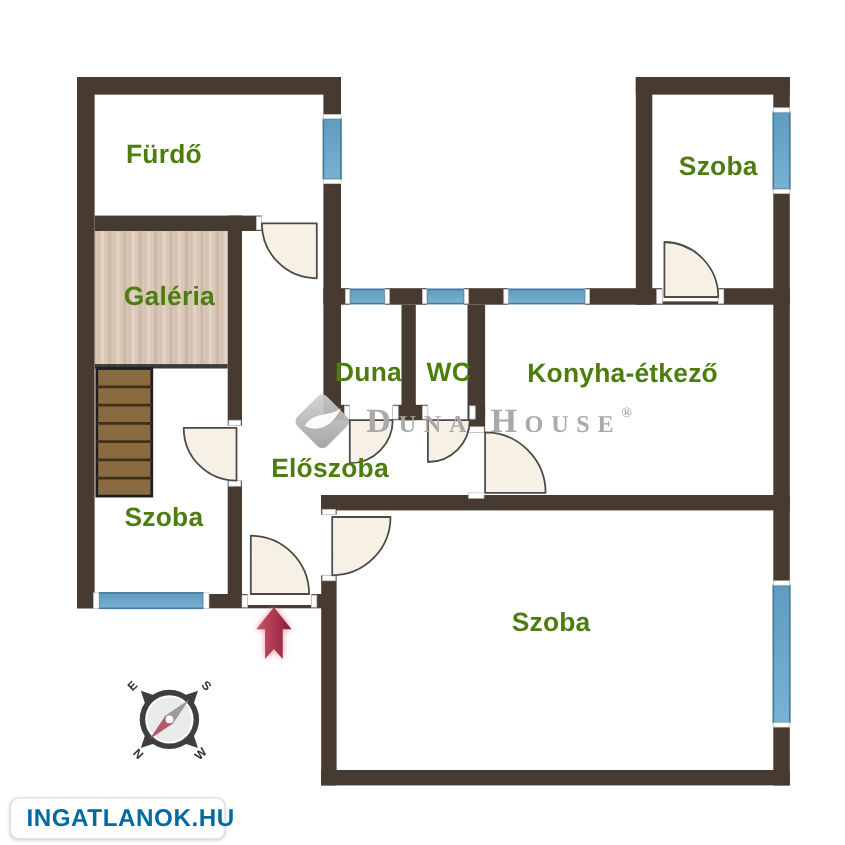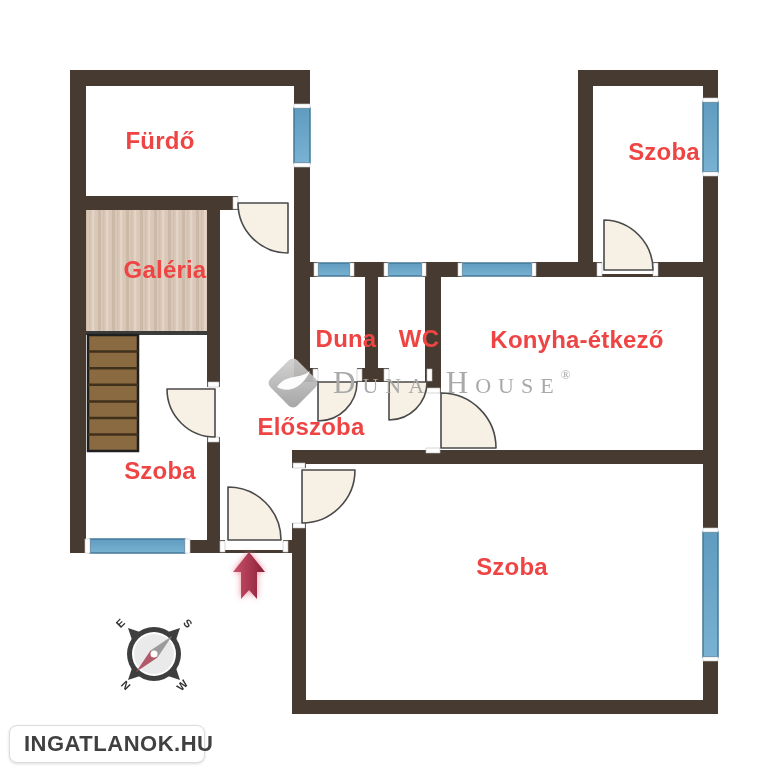--- a/index.html
+++ b/index.html
@@ -1,39 +1,39 @@
 <!DOCTYPE html>
 <html><head>
 <meta charset="utf-8">
 <style>
   html,body{margin:0;padding:0;background:#fff;width:768px;height:768px;overflow:hidden;}
   #plan{position:relative;width:768px;height:768px;background:#fff;font-family:"Liberation Sans",sans-serif;}
   #plan-svg{position:absolute;left:0;top:0;width:768px;height:768px;}
   .room-label{
     position:absolute;transform:translate(-50%,-50%);
-    font:bold 24px "Liberation Sans",sans-serif;color:#ef4444;
-    white-space:nowrap;letter-spacing:.2px;margin-left:11px;
+    font:bold 24px "Liberation Sans",sans-serif;color:#4d7c0f;
+    white-space:nowrap;letter-spacing:.2px;
   }
   .watermark{
     position:absolute;left:261px;top:351px;display:flex;align-items:center;gap:8px;
     pointer-events:none;
   }
   .watermark-text{
     font-family:"Liberation Serif",serif;font-variant:small-caps;
-    font-size:31px;font-weight:400;color:#a9a9a9;letter-spacing:7px;white-space:nowrap;text-align:right;
+    font-size:31px;font-weight:700;color:#a9a9a9;letter-spacing:7px;white-space:nowrap;text-align:right;
   }
   .watermark-reg{font-size:13px;color:#a9a9a9;vertical-align:14px;letter-spacing:0;font-family:"Liberation Serif",serif;}
   .site-logo{
     position:absolute;left:9px;top:725px;width:196px;height:38px;
     background:#fff;border:1px solid #dcdcdc;border-radius:8px;
     box-shadow:0 1px 3px rgba(0,0,0,.14);
     display:flex;align-items:center;gap:6px;padding:0 8px;box-sizing:border-box;
   }
   .site-logo-text{
-    font:800 22px "Liberation Sans",sans-serif;color:#404040;letter-spacing:.5px;white-space:nowrap;
+    font:800 22px "Liberation Sans",sans-serif;color:#0369a1;letter-spacing:.5px;white-space:nowrap;
   }
   .entrance-arrow{filter:drop-shadow(0 0 3px rgba(232,120,140,.85));}
 </style>
 </head>
 <body>
 
 <div id="plan">
 
   <svg id="plan-svg" viewBox="0 0 768 768">
     <defs>

